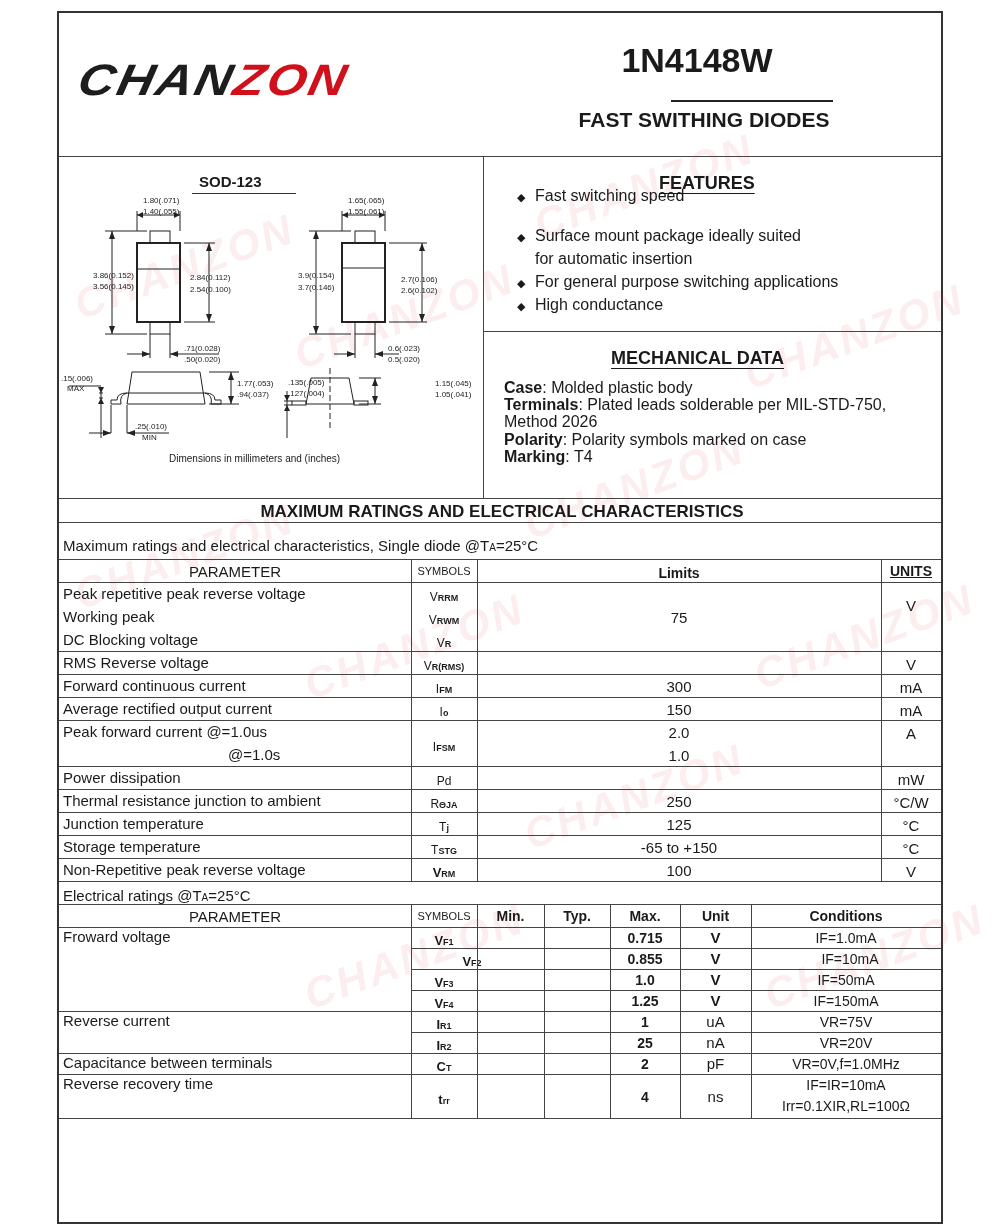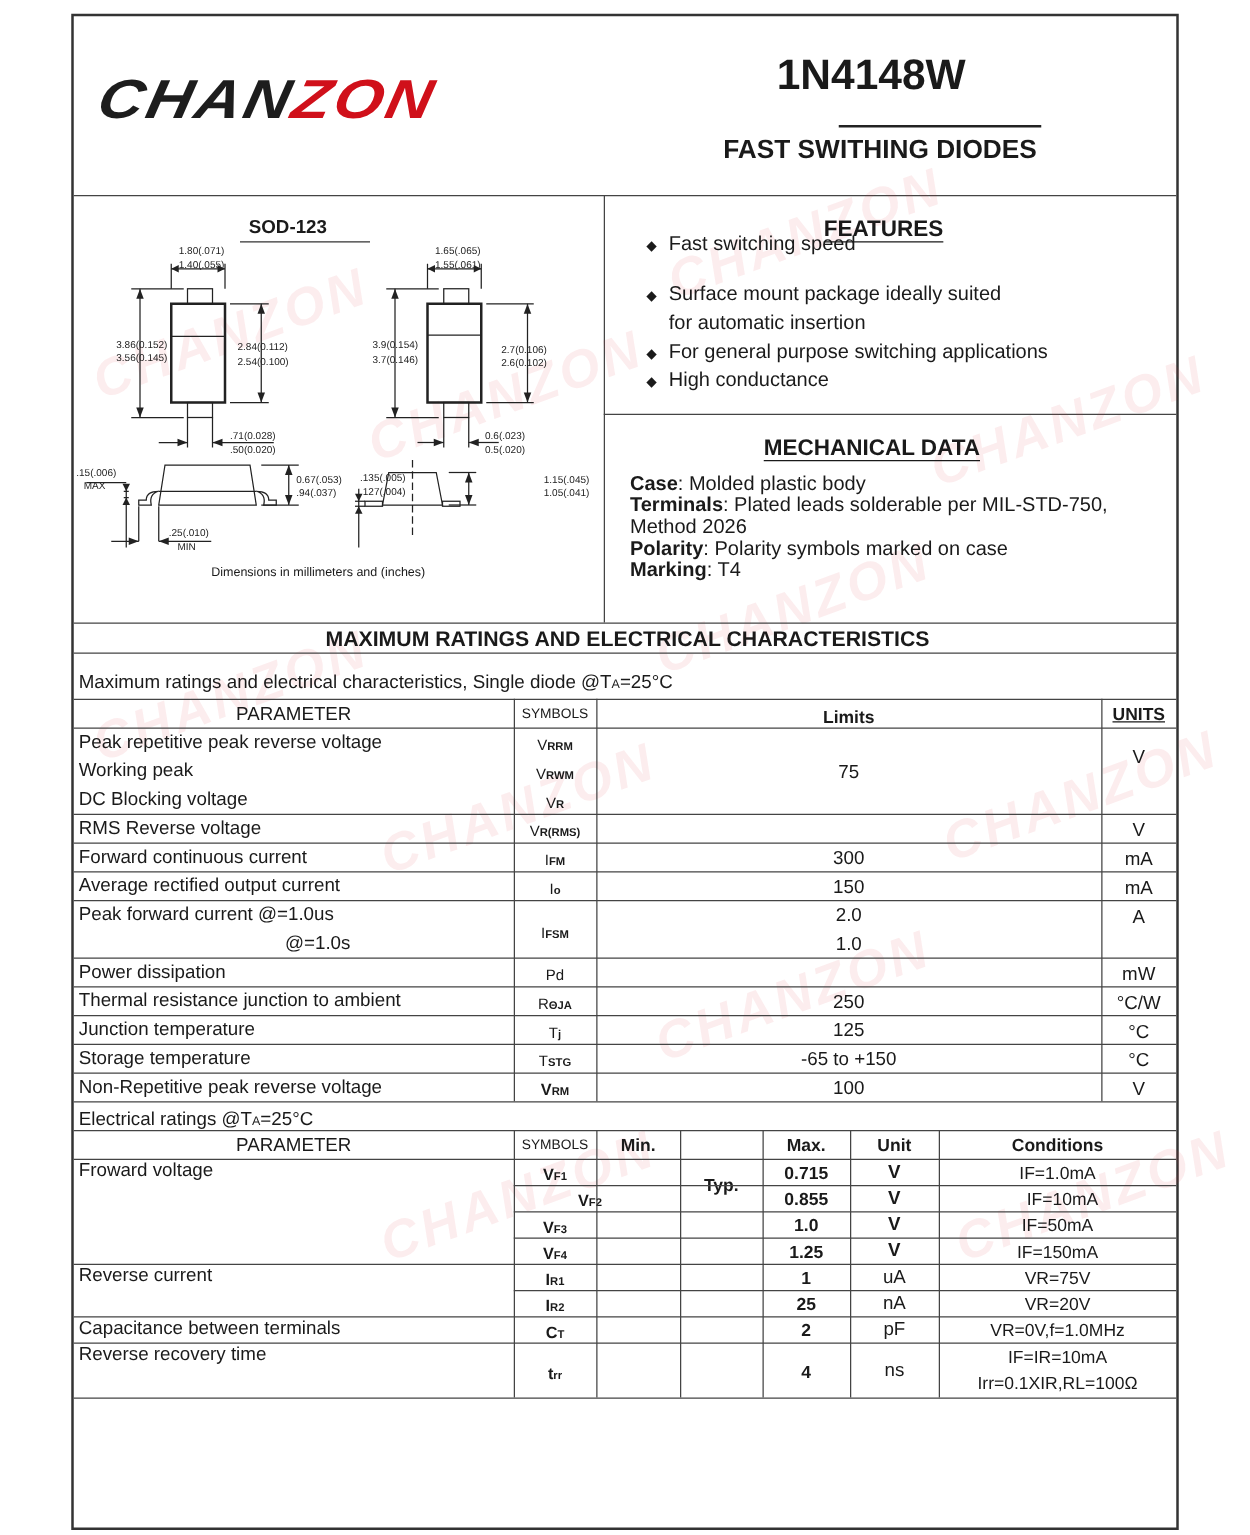--- a/index.html
+++ b/index.html
@@ -167,21 +167,21 @@
   <div class="dim" style="left:289px;top:194px;">1.55(.061)</div>
   <div class="dim" style="left:239px;top:258px;">3.9(0.154)</div>
   <div class="dim" style="left:239px;top:270px;">3.7(0.146)</div>
   <div class="dim" style="left:342px;top:262px;">2.7(0.106)</div>
   <div class="dim" style="left:342px;top:273px;">2.6(0.102)</div>
   <div class="dim" style="left:329px;top:331px;">0.6(.023)</div>
   <div class="dim" style="left:329px;top:342px;">0.5(.020)</div>
 
   <div class="dim" style="left:2px;top:361px;">.15(.006)</div>
   <div class="dim" style="left:8px;top:371px;">MAX</div>
-  <div class="dim" style="left:178px;top:366px;">0.67(.053)</div>
+  <div class="dim" style="left:178px;top:366px;">1.77(.053)</div>
   <div class="dim" style="left:178px;top:377px;">.94(.037)</div>
   <div class="dim" style="left:76px;top:409px;">.25(.010)</div>
   <div class="dim" style="left:83px;top:420px;">MIN</div>
 
   <div class="dim" style="left:229px;top:365px;">.135(.005)</div>
   <div class="dim" style="left:229px;top:376px;">.127(.004)</div>
   <div class="dim" style="left:376px;top:366px;">1.15(.045)</div>
   <div class="dim" style="left:376px;top:377px;">1.05(.041)</div>
 
   <div class="abs" style="left:110px;top:440px;font-size:10px;">Dimensions in millimeters and (inches)</div>
@@ -270,21 +270,21 @@
     <div class="cell c" style="left:418px;top:849px;width:404px;">100</div>
     <div class="cell c" style="left:822px;top:850px;width:60px;">V</div>
     <div class="hline" style="left:0px;top:868px;width:882px;"></div>
     <div class="vline" style="left:352px;top:546px;height:322px;"></div>
     <div class="vline" style="left:418px;top:546px;height:322px;"></div>
     <div class="vline" style="left:822px;top:546px;height:322px;"></div>
     <div class="hline" style="left:0px;top:891px;width:882px;"></div>
     <div class="cell c" style="left:0;top:895px;width:352px;">PARAMETER</div>
     <div class="cell c th-small" style="left:352px;top:897px;width:66px;">SYMBOLS</div>
     <div class="cell c bold" style="left:418px;top:895px;width:67px;font-size:14px;">Min.</div>
-    <div class="cell c bold" style="left:485px;top:895px;width:66px;font-size:14px;margin-top:32px;">Typ.</div>
+    <div class="cell c bold" style="left:485px;top:895px;width:66px;font-size:14px;">Typ.</div>
     <div class="cell c bold" style="left:551px;top:895px;width:70px;font-size:14px;">Max.</div>
     <div class="cell c bold" style="left:621px;top:895px;width:71px;font-size:14px;">Unit</div>
     <div class="cell c bold" style="left:692px;top:895px;width:190px;font-size:14px;">Conditions</div>
     <div class="hline" style="left:0px;top:914px;width:882px;"></div>
     <div class="cell" style="left:4px;top:915px;">Froward voltage</div>
     <div class="cell c" style="left:352px;top:918px;width:66px;"><span class="symb">V</span><span class="sub">F1</span></div>
     <div class="cell c" style="left:418px;top:917px;width:67px;"></div>
     <div class="cell c" style="left:485px;top:917px;width:66px;"></div>
     <div class="cell c bold" style="left:551px;top:917px;width:70px;font-size:14px;">0.715</div>
     <div class="cell c bold" style="left:621px;top:916px;width:71px;">V</div>

